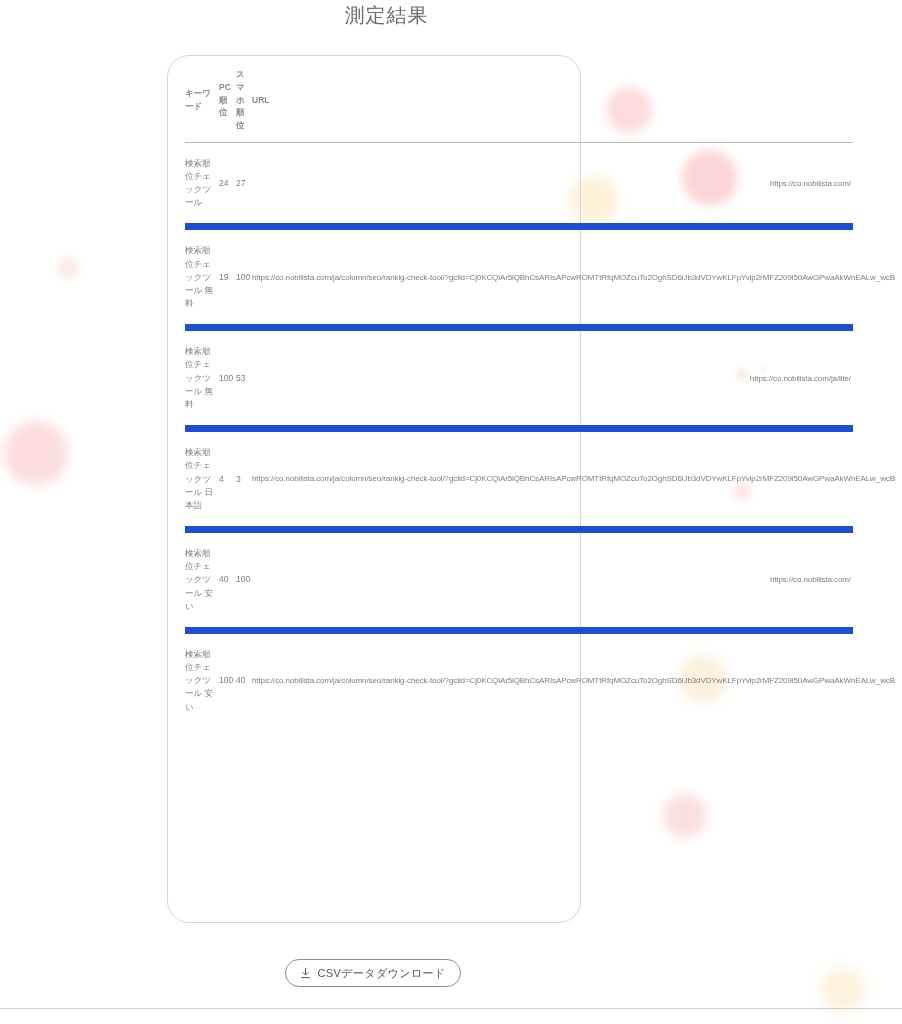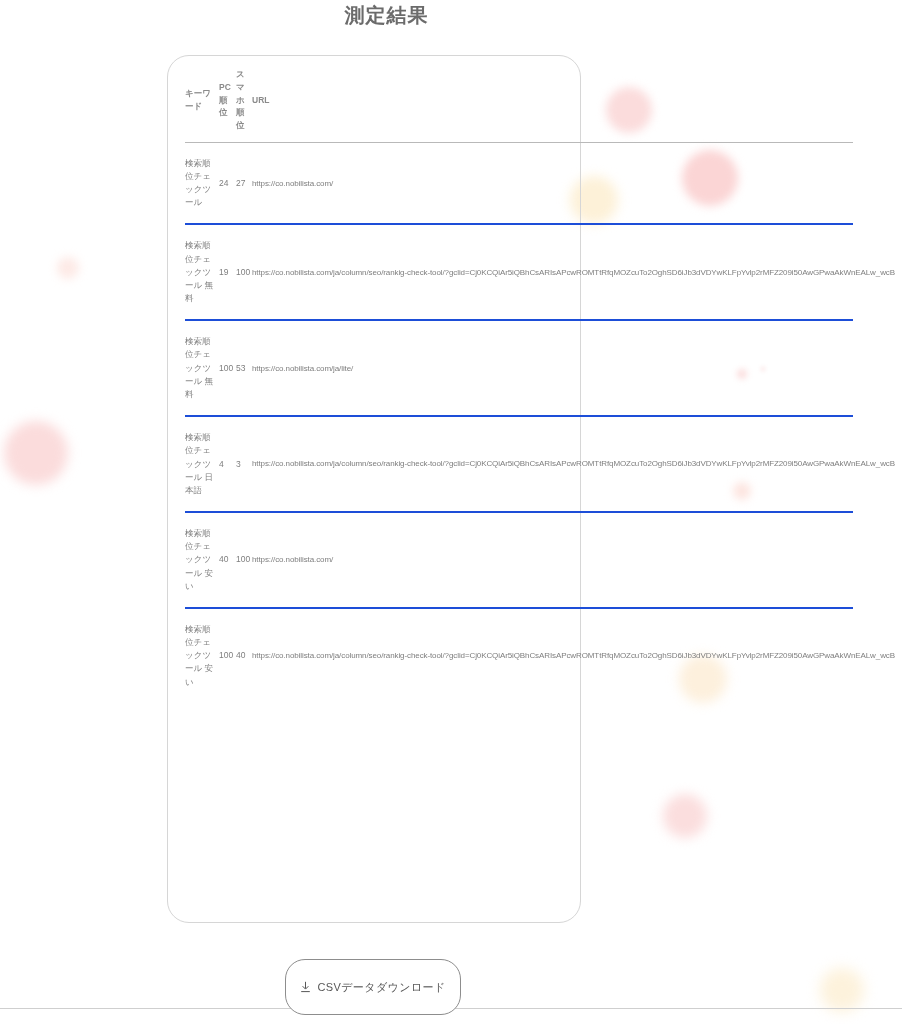--- a/index.html
+++ b/index.html
@@ -32,21 +32,21 @@
   }
 
   
   #page-title {
     position: absolute;
     top: 2px;
     left: 0;
     width: 773px;
     text-align: center;
     font-size: 20px;
-    font-weight: 700;
+    font-weight: 400;
     color: #6b6b6b;
     letter-spacing: 1px;
     z-index: 3;
     margin: 0;
   }
 
   
   #result-card {
     position: absolute;
     left: 167px;
@@ -79,21 +79,21 @@
     vertical-align: middle;
     padding: 0 2px 10px 0;
     color: #8a8a8a;
     font-size: 8.5px;
     line-height: 1.5;
     border-bottom: 1px solid #b9b9b9;
   }
   #results-table td {
     vertical-align: middle;
     padding: 14px 2px 14px 0;
-    border-bottom: 2px solid #1d4ed8;
+    border-bottom: 7px solid #1d4ed8;
     color: #7e7e7e;
     word-break: break-all;
     overflow-wrap: anywhere;
   }
   #results-table tbody tr:last-child td {
     border-bottom: none;
   }
 
   .col-keyword  { width: 32px; }
   .col-pc       { width: 15px; text-align: left; }
@@ -102,30 +102,31 @@
 
   th.col-keyword, td.col-keyword { word-break: break-all; }
   th.col-pc, th.col-sp { white-space: normal; }
 
   .cell-url {
     font-size: 8px;
     line-height: 1.4;
     color: #8b8b8b;
     white-space: nowrap;
     letter-spacing: -0.1px;
+    text-align: right;
   }
   .cell-rank { font-size: 8.5px; color: #7e7e7e; white-space: nowrap; }
 
   
   #csv-download-button {
     position: absolute;
     left: 285px;
     top: 959px;
     width: 176px;
-    height: 56px;
+    height: 28px;
     border: 1px solid #8d8d8d;
     border-radius: 20px;
     background: #ffffff;
     color: #575757;
     font-family: "Liberation Sans", "DejaVu Sans", sans-serif;
     font-size: 11px;
     letter-spacing: 0.4px;
     display: flex;
     align-items: center;
     justify-content: center;

